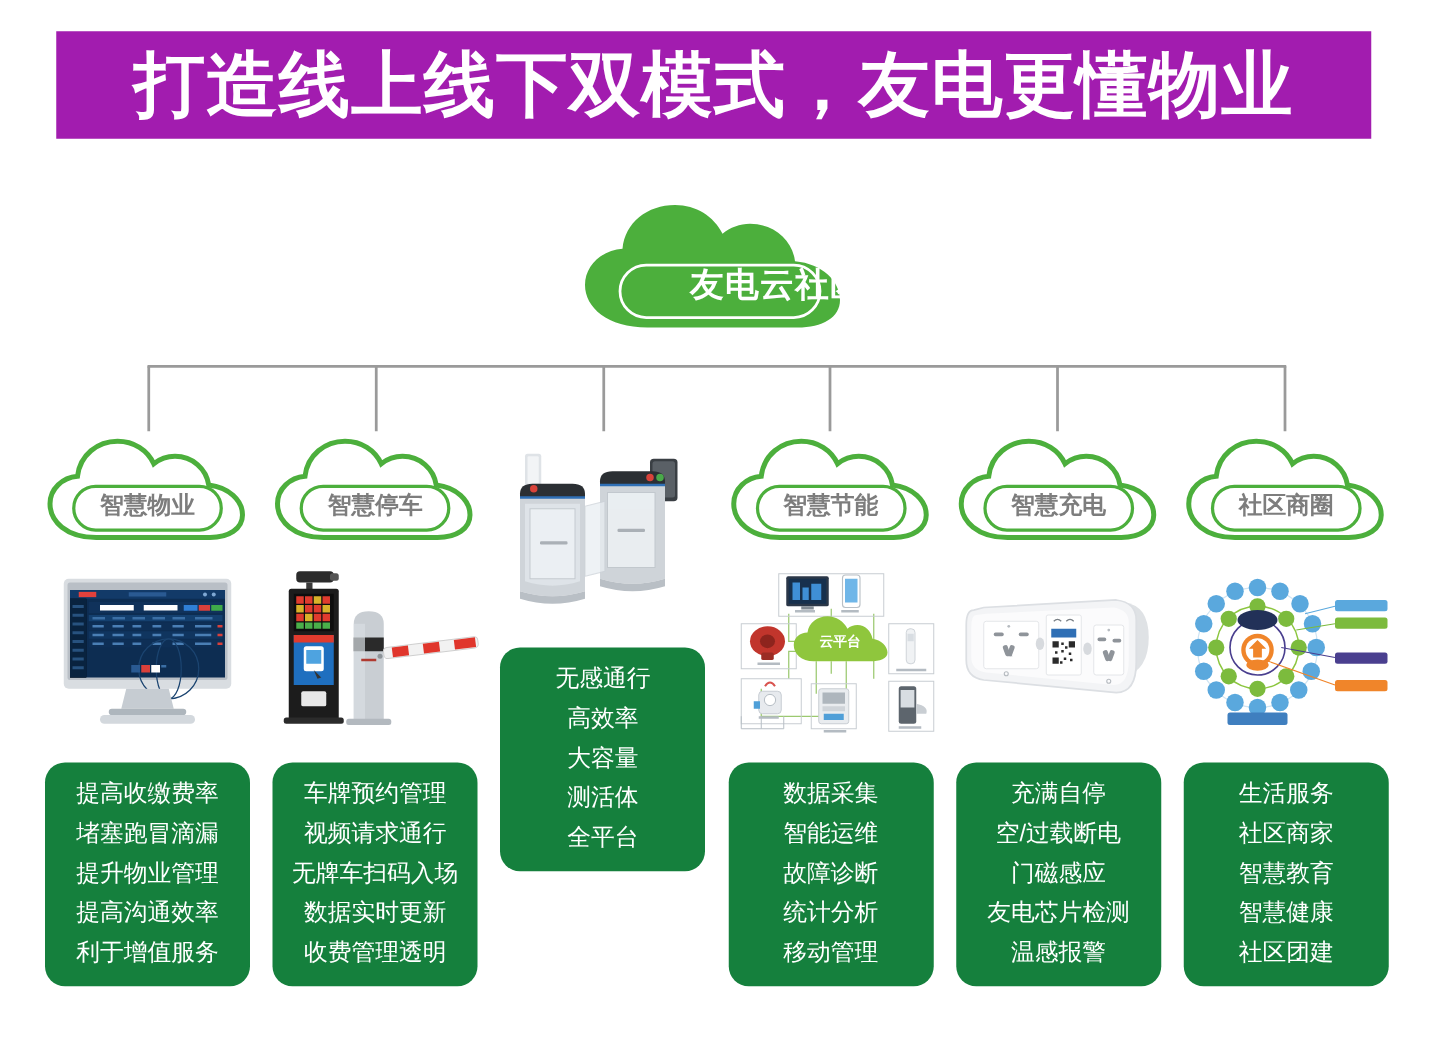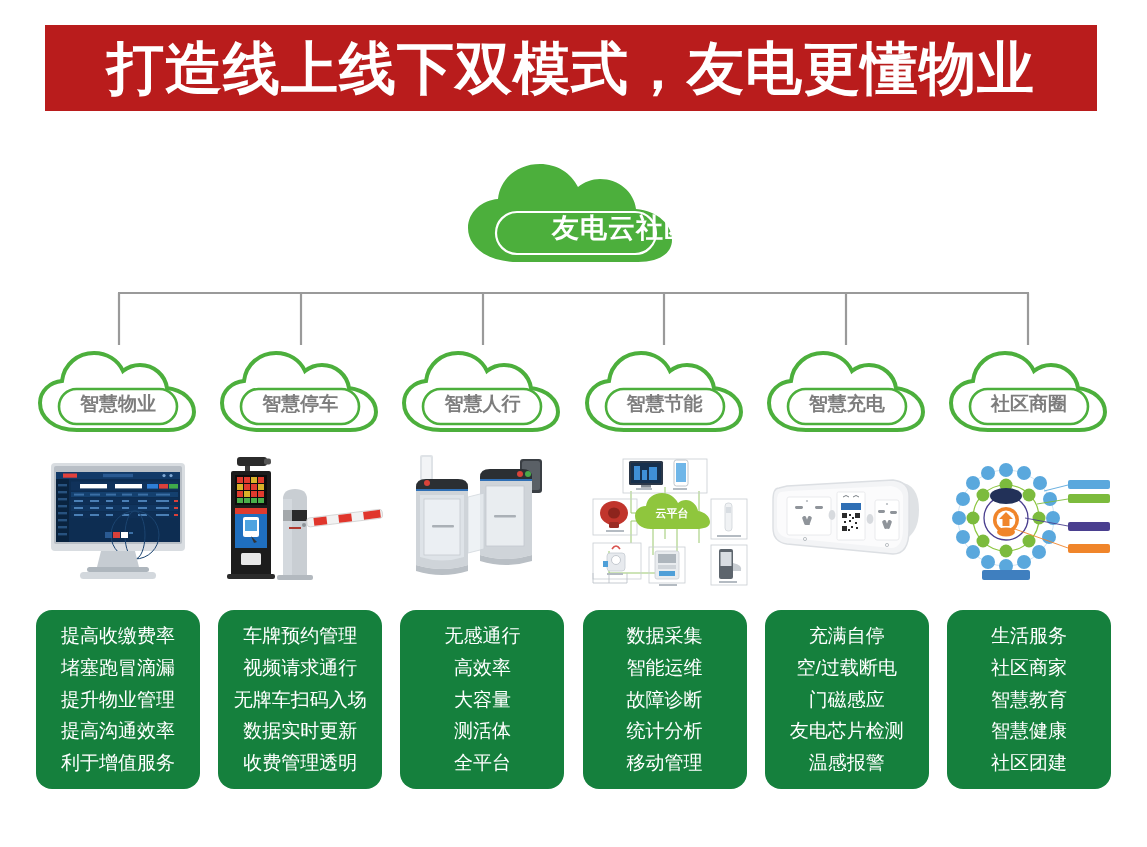--- a/index.html
+++ b/index.html
@@ -12,21 +12,21 @@
     overflow: hidden;
     font-family: "Liberation Sans", "DejaVu Sans", sans-serif;
   }
   #page { position: absolute; inset: 0; }
 
   
   .title-banner {
     position: absolute;
     left: 45px; top: 25px;
     width: 1052px; height: 86px;
-    background: #b91c1c;
+    background: #a21caf;
     display: flex; align-items: center; justify-content: center;
   }
   .title-text {
     color: #ffffff;
     font-size: 57px;
     font-weight: bold;
     letter-spacing: 1px;
     line-height: 1;
     white-space: nowrap;
   }
@@ -335,29 +335,20 @@
       <div class="feature-box">
         <div class="feature-item">车牌预约管理</div>
         <div class="feature-item">视频请求通行</div>
         <div class="feature-item">无牌车扫码入场</div>
         <div class="feature-item">数据实时更新</div>
         <div class="feature-item">收费管理透明</div>
       </div>
     </div>
 
     <div class="column">
-      <div class="cat-cloud">
-        <svg viewBox="0 0 168 92" xmlns="http://www.w3.org/2000/svg">
-          <path d="M43 85 C19 85 6 72 6 58 C6 46 16 37 28 36 C30 19 44 8 60 8
-                   C73 8 84 15 89 26 C94 22 100 20 106 20 C120 20 131 30 133 43
-                   C149 45 160 55 160 67 C160 78 149 85 134 85 Z" fill="#ffffff" stroke="#4CAF3C" stroke-width="4"></path>
-          <rect x="25" y="44" width="118" height="35" rx="17.5" ry="17.5" fill="none" stroke="#4CAF3C" stroke-width="2.6"></rect>
-        </svg>
-        <div class="cat-label">智慧人行</div>
-      </div>
 
       <div class="product">
         <svg width="160" height="135" viewBox="0 0 160 135" xmlns="http://www.w3.org/2000/svg">
 
           <g>
             <rect x="18" y="2" width="13" height="28" rx="2" fill="#dfe3e7"></rect>
             <rect x="20" y="4" width="9" height="22" rx="1" fill="#f2f4f6"></rect>
           </g>
 
           <g>

